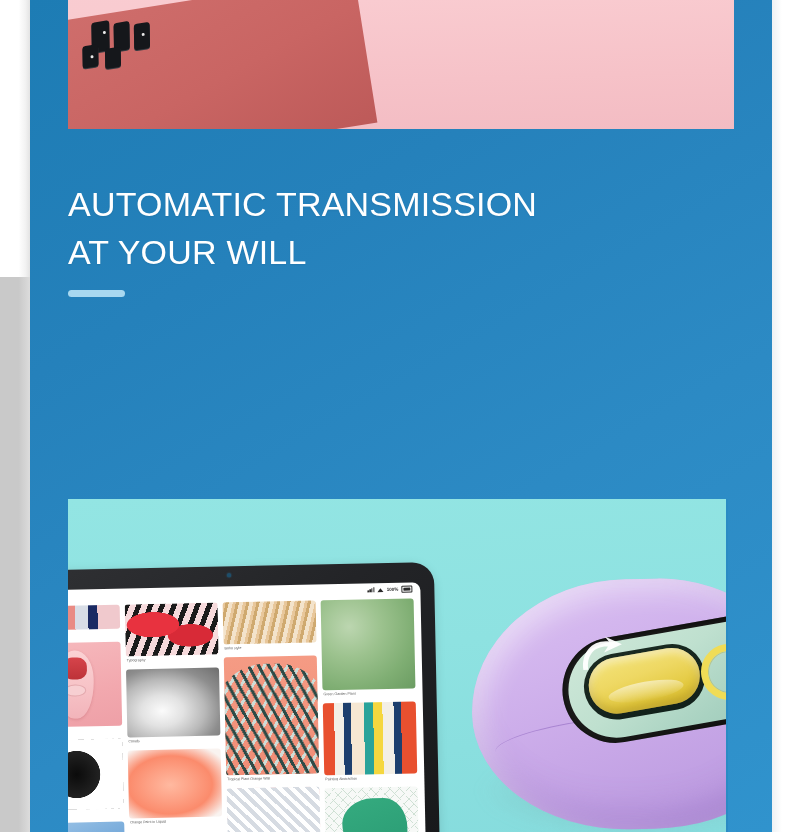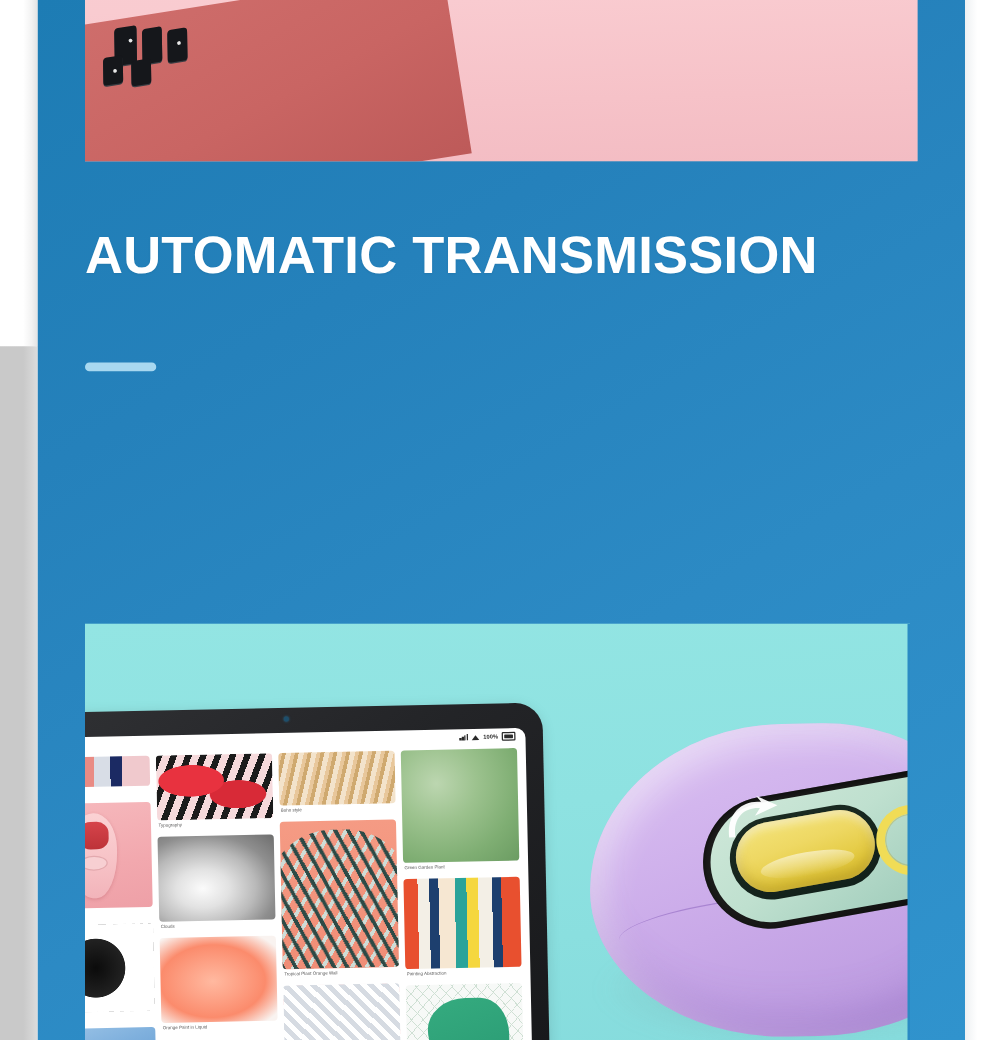--- a/index.html
+++ b/index.html
@@ -41,21 +41,21 @@
   .pt-k1{left:18px;top:2px;width:18px;height:30px;transform:skewX(-8deg);}
   .pt-k2{left:40px;top:6px;width:16px;height:28px;transform:skewX(-8deg);}
   .pt-k3{left:60px;top:10px;width:16px;height:26px;transform:skewX(-8deg);}
   .pt-k4{left:6px;top:24px;width:16px;height:22px;transform:skewX(-8deg);}
   .pt-k5{left:28px;top:30px;width:16px;height:20px;transform:skewX(-8deg);}
   .pt-dot{position:absolute;width:3px;height:3px;border-radius:50%;background:#e8e8e8;}
 
   
   .headline{position:absolute;left:38px;top:180px;width:660px;}
   .headline .h-line{
-    color:#ffffff;font-weight:700;font-size:42px;line-height:48px;
+    color:#ffffff;font-weight:400;font-size:34px;line-height:48px;
     letter-spacing:.2px;white-space:nowrap;
     text-shadow:0 1px 2px rgba(0,0,0,.07);
   }
   .accent-bar{position:absolute;left:38px;top:290px;width:57px;height:7px;
     background:#a8d8f0;border-radius:4px;}
 
   .bodycopy{position:absolute;left:38px;top:326px;width:662px;
     color:#ffffff;font-weight:700;font-size:17.5px;line-height:29px;letter-spacing:.15px;}
 
   
@@ -205,20 +205,21 @@
         <span class="pt-key pt-k5"></span>
         <span class="pt-dot" style="left:30px;top:12px;"></span>
         <span class="pt-dot" style="left:68px;top:20px;"></span>
         <span class="pt-dot" style="left:14px;top:34px;"></span>
       </div>
 
     </div>
 
     <div class="headline">
       <div class="h-line">AUTOMATIC TRANSMISSION</div>
+      <div class="h-line">AT YOUR WILL</div>
     </div>
     <div class="accent-bar"></div>
 
 
     <div class="photo-bottom">
       <div class="pb-bg"></div>
 
       <div class="tablet">
         <div class="tablet-cam"></div>
         <div class="tablet-screen">

